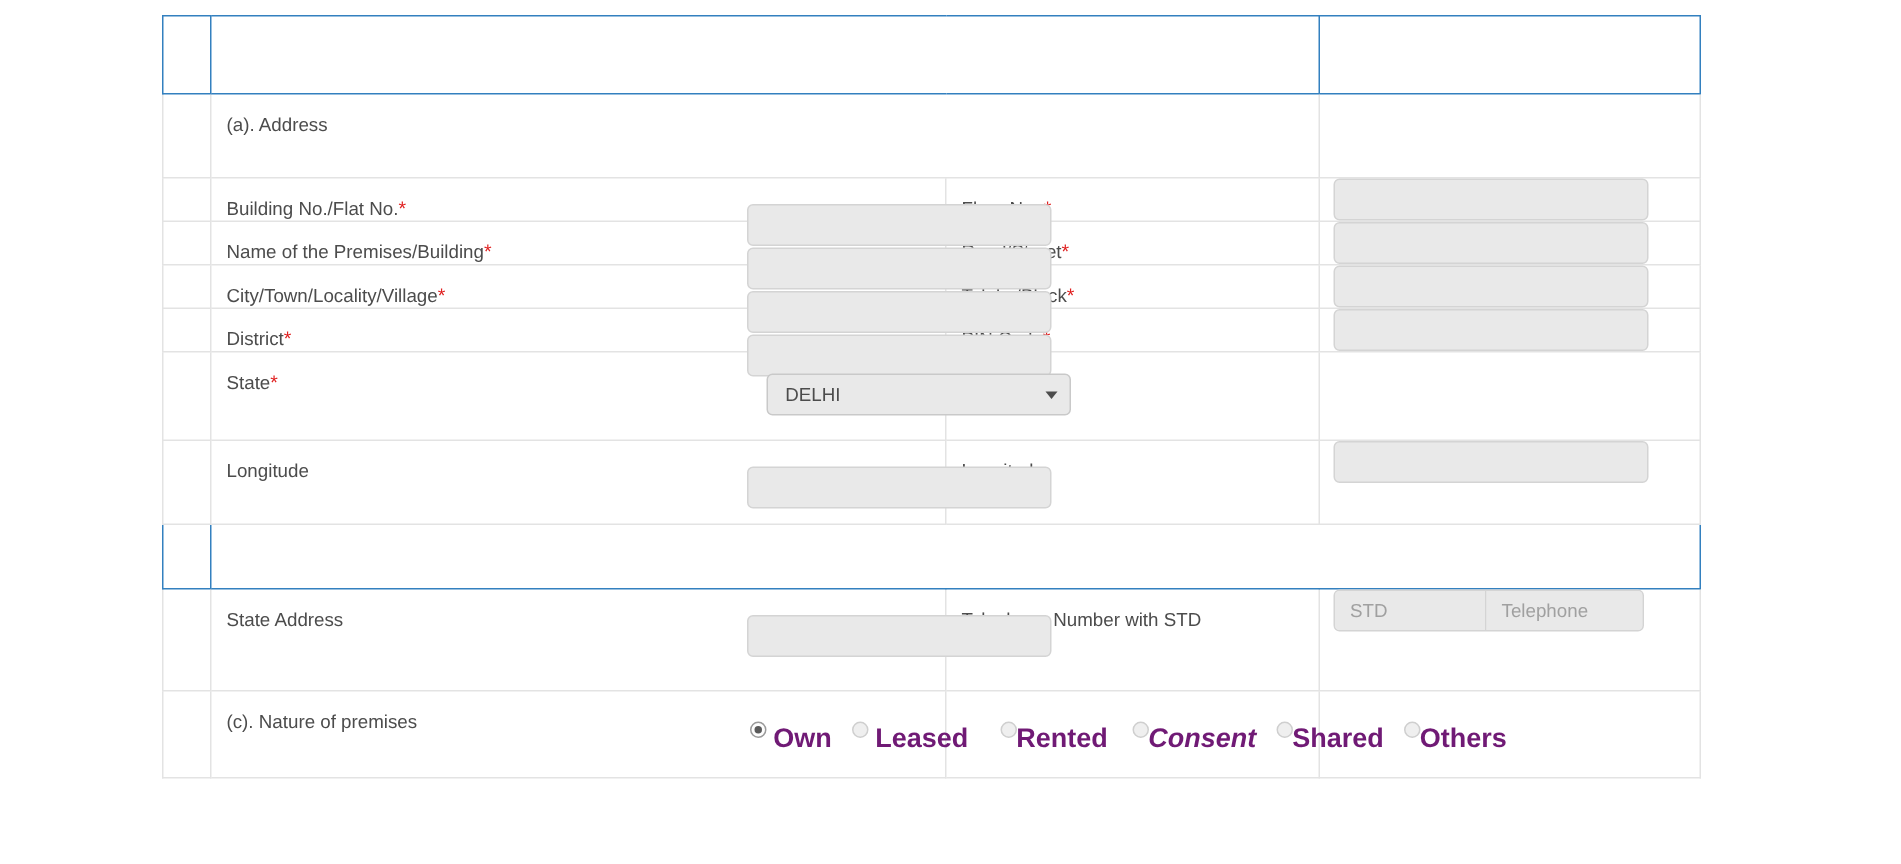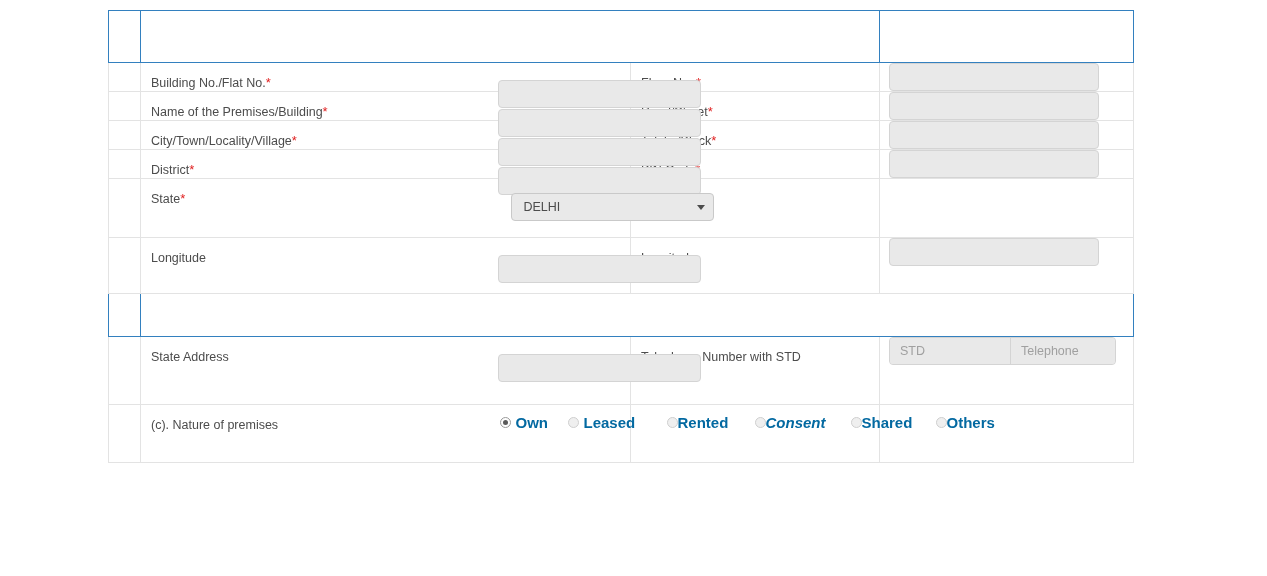--- a/index.html
+++ b/index.html
@@ -142,21 +142,21 @@
     vertical-align: top;
     overflow: hidden;
   }
   .splitbox .part {
     box-sizing: border-box;
     font-size: 12.5px;
     color: #a0a0a0;
     padding: 6px 0 0 10px;
     background: #e9e9e9;
   }
-  .splitbox .part.std  { width: 121px; border-right: 1px solid #d4d4d4; }
+  .splitbox .part.std  { width: 101px; border-right: 1px solid #d4d4d4; }
   .splitbox .part.rest { width: 104px; }
   .radio-group {
     display: flex;
     align-items: center;
   }
   .radio-opt {
     display: inline-flex;
     align-items: center;
     white-space: nowrap;
   }
@@ -179,24 +179,25 @@
     content: "";
     position: absolute;
     left: 2px;
     top: 2px;
     width: 5px;
     height: 5px;
     border-radius: 50%;
     background: #5a5a5a;
   }
   .radio-lbl {
-    font-size: 15px;
+    font-size: 18px;
     font-weight: bold;
-    color: #0369a1;
+    color: #701a75;
     margin-left: 5px;
+    margin-top: 12px;
   }
 </style>
 </head>
 <body>
 
 <div class="page">
 
   <table class="form-table">
     <colgroup>
       <col class="c-num">
@@ -205,20 +206,25 @@
         <col class="c-fld2">
     </colgroup>
     <tbody>
 
       <tr>
         <td class="hdr-num">5.</td>
         <td class="hdr-title" colspan="2">Particulars of Principal Place of Business</td>
         <td class="hdr-blank"></td>
       </tr>
 
+      <tr class="row-addr">
+        <td class="cell-num"></td>
+        <td class="lbl" colspan="2">(a). Address</td>
+        <td></td>
+      </tr>
 
       <tr>
         <td class="cell-num"></td>
         <td class="lbl">
           <span>Building No./Flat No.</span><span class="req">*</span>
           <div class="fieldwrap" style="position:absolute; left:389px; margin-top:-20px;">
             <input class="txtbox" type="text" value="" style="">
           </div>
         </td>
         <td class="lbl">

